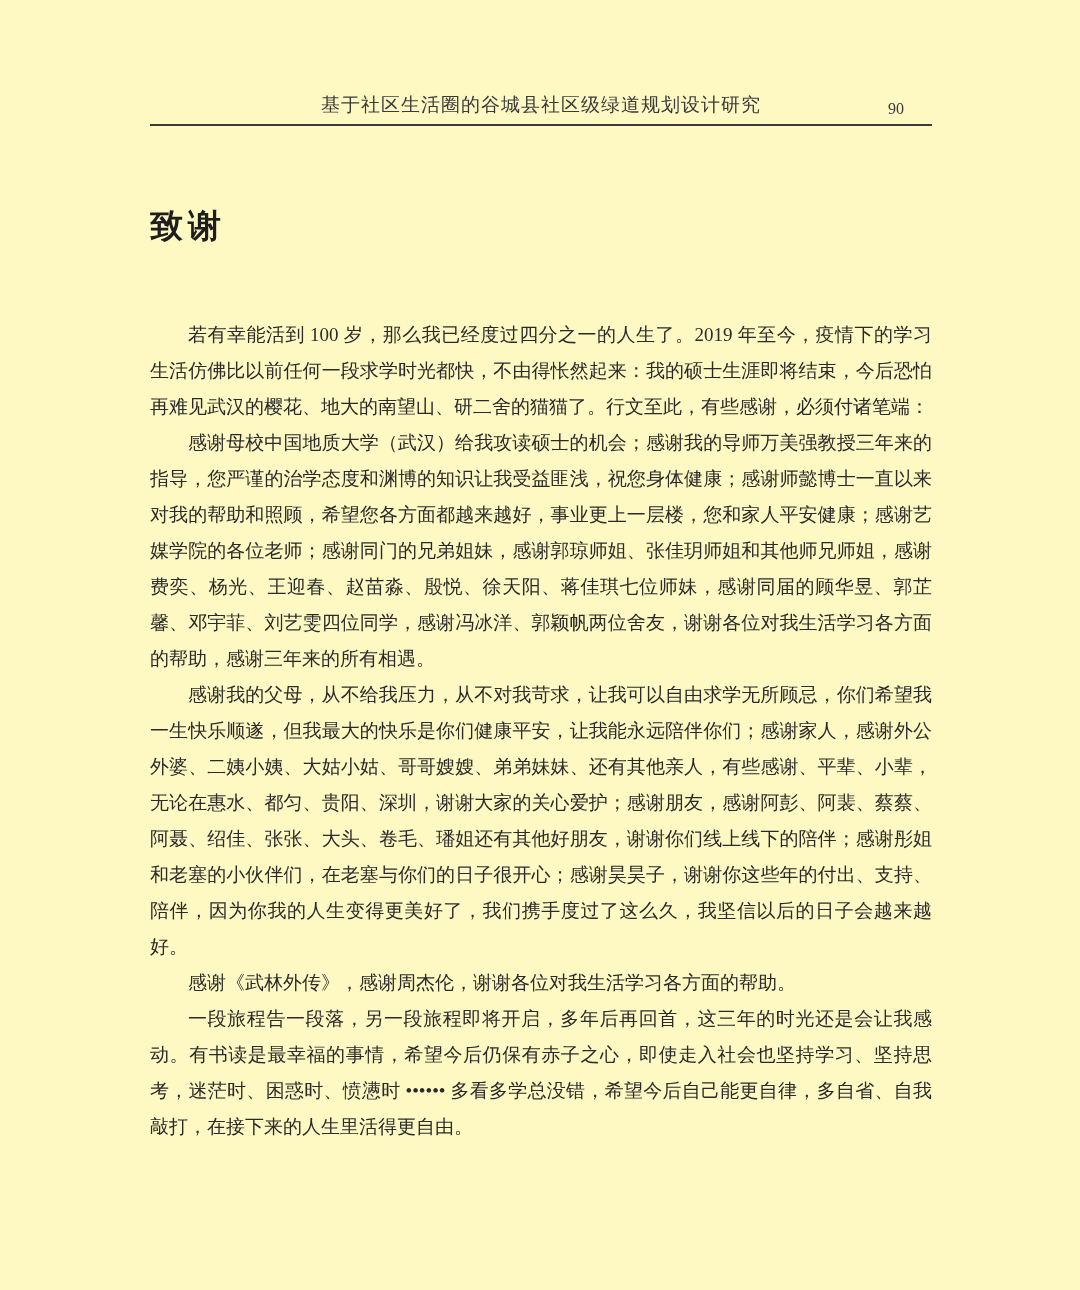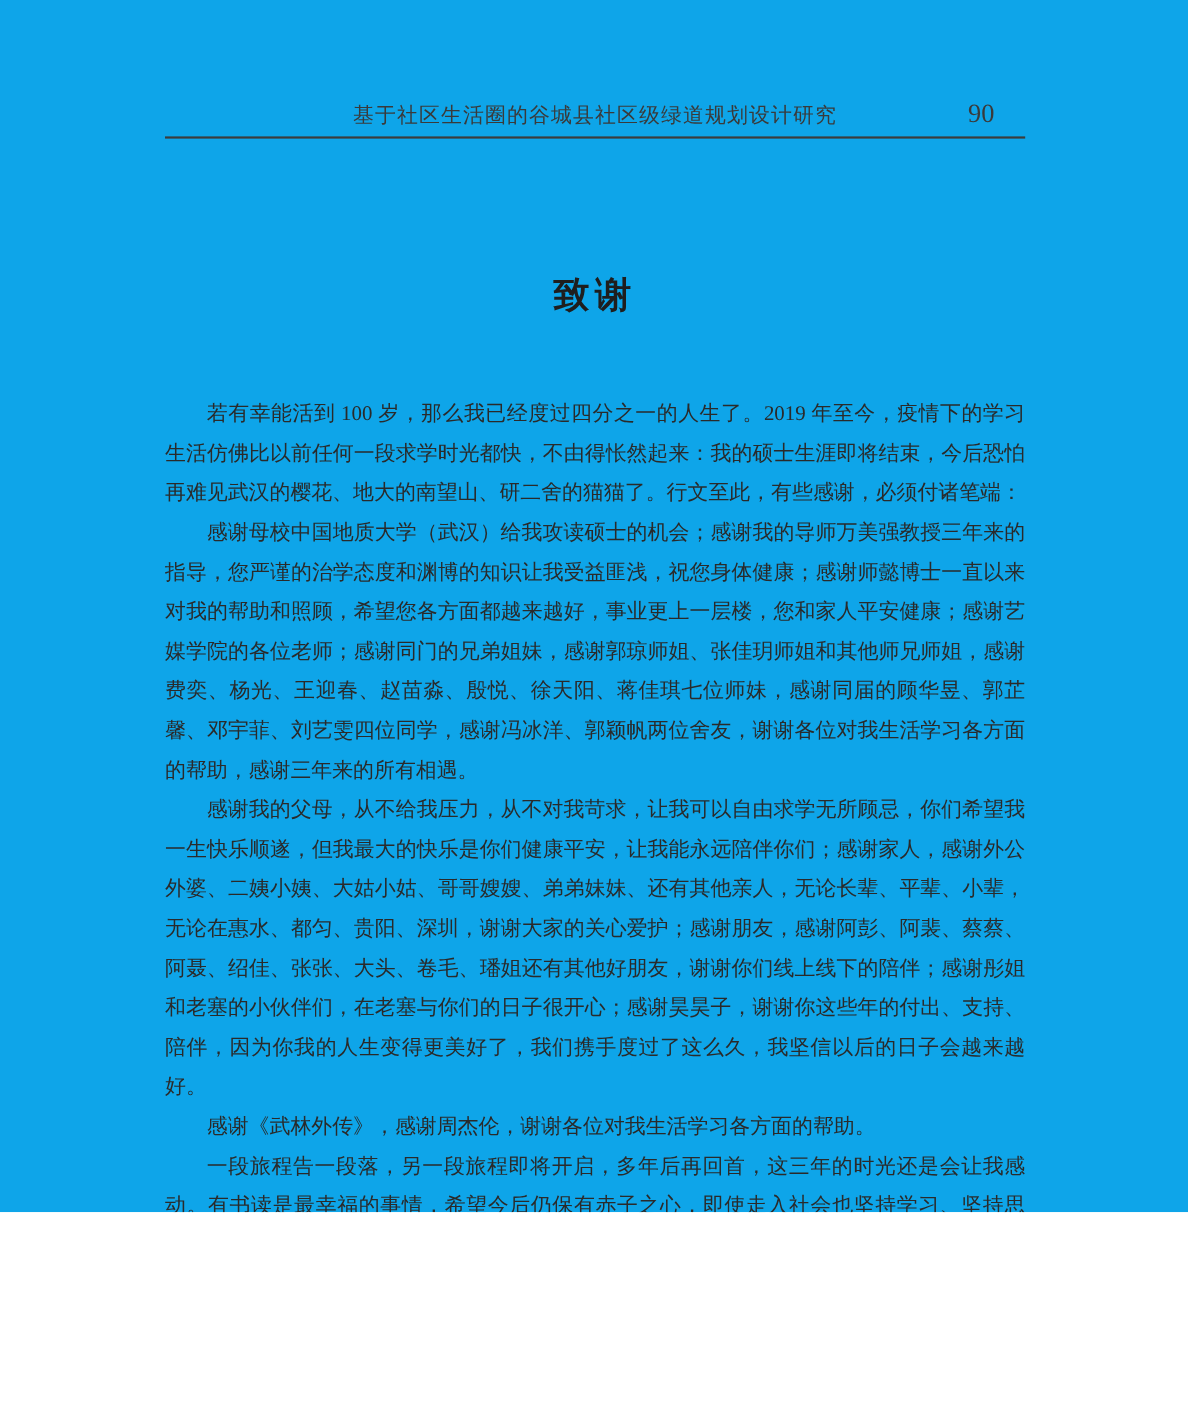--- a/index.html
+++ b/index.html
@@ -4,22 +4,22 @@
 <style>
   * { margin: 0; padding: 0; box-sizing: border-box; }
   html, body {
     width: 1080px;
     background: #ffffff;
     font-family: "Liberation Serif", "DejaVu Serif", serif;
   }
   .page {
     position: relative;
     width: 1080px;
-    height: 1102px;
-    background: #0ea5e9;
+    height: 1290px;
+    background: #fef9c3;
     color: #222222;
     overflow: hidden;
   }
   .content {
     position: absolute;
     left: 150px;
     width: 782px;
     top: 0;
   }
   .running-header {
@@ -33,32 +33,32 @@
     bottom: 6px;
     text-align: center;
     font-size: 19px;
     letter-spacing: 1px;
     color: #3a3a3a;
   }
   .page-number {
     position: absolute;
     right: 28px;
     bottom: 6px;
-    font-size: 24px;
+    font-size: 16px;
     color: #3a3a3a;
   }
   .header-rule {
     border: none;
     border-top: 2px solid #3c3c3c;
     width: 100%;
     margin: 0;
   }
   .section-title {
-    margin-top: 120px;
-    text-align: center;
+    margin-top: 78px;
+    text-align: left;
     font-size: 33px;
     font-weight: bold;
     letter-spacing: 5px;
     color: #1e1e1e;
   }
   .body-text {
     margin-top: 68px;
   }
   .body-text p {
     font-size: 19px;
@@ -79,19 +79,19 @@
       <div class="running-title">基于社区生活圈的谷城县社区级绿道规划设计研究</div>
       <div class="page-number">90</div>
     </div>
     <hr class="header-rule">
 
     <h1 class="section-title">致谢</h1>
 
     <div class="body-text">
       <p>若有幸能活到 100 岁，那么我已经度过四分之一的人生了。2019 年至今，疫情下的学习生活仿佛比以前任何一段求学时光都快，不由得怅然起来：我的硕士生涯即将结束，今后恐怕再难见武汉的樱花、地大的南望山、研二舍的猫猫了。行文至此，有些感谢，必须付诸笔端：</p>
       <p>感谢母校中国地质大学（武汉）给我攻读硕士的机会；感谢我的导师万美强教授三年来的指导，您严谨的治学态度和渊博的知识让我受益匪浅，祝您身体健康；感谢师懿博士一直以来对我的帮助和照顾，希望您各方面都越来越好，事业更上一层楼，您和家人平安健康；感谢艺媒学院的各位老师；感谢同门的兄弟姐妹，感谢郭琼师姐、张佳玥师姐和其他师兄师姐，感谢费奕、杨光、王迎春、赵苗淼、殷悦、徐天阳、蒋佳琪七位师妹，感谢同届的顾华昱、郭芷馨、邓宇菲、刘艺雯四位同学，感谢冯冰洋、郭颖帆两位舍友，谢谢各位对我生活学习各方面的帮助，感谢三年来的所有相遇。</p>
-      <p>感谢我的父母，从不给我压力，从不对我苛求，让我可以自由求学无所顾忌，你们希望我一生快乐顺遂，但我最大的快乐是你们健康平安，让我能永远陪伴你们；感谢家人，感谢外公外婆、二姨小姨、大姑小姑、哥哥嫂嫂、弟弟妹妹、还有其他亲人，无论长辈、平辈、小辈，无论在惠水、都匀、贵阳、深圳，谢谢大家的关心爱护；感谢朋友，感谢阿彭、阿裴、蔡蔡、阿聂、绍佳、张张、大头、卷毛、璠姐还有其他好朋友，谢谢你们线上线下的陪伴；感谢彤姐和老塞的小伙伴们，在老塞与你们的日子很开心；感谢昊昊子，谢谢你这些年的付出、支持、陪伴，因为你我的人生变得更美好了，我们携手度过了这么久，我坚信以后的日子会越来越好。</p>
+      <p>感谢我的父母，从不给我压力，从不对我苛求，让我可以自由求学无所顾忌，你们希望我一生快乐顺遂，但我最大的快乐是你们健康平安，让我能永远陪伴你们；感谢家人，感谢外公外婆、二姨小姨、大姑小姑、哥哥嫂嫂、弟弟妹妹、还有其他亲人，有些感谢、平辈、小辈，无论在惠水、都匀、贵阳、深圳，谢谢大家的关心爱护；感谢朋友，感谢阿彭、阿裴、蔡蔡、阿聂、绍佳、张张、大头、卷毛、璠姐还有其他好朋友，谢谢你们线上线下的陪伴；感谢彤姐和老塞的小伙伴们，在老塞与你们的日子很开心；感谢昊昊子，谢谢你这些年的付出、支持、陪伴，因为你我的人生变得更美好了，我们携手度过了这么久，我坚信以后的日子会越来越好。</p>
       <p>感谢《武林外传》，感谢周杰伦，谢谢各位对我生活学习各方面的帮助。</p>
       <p>一段旅程告一段落，另一段旅程即将开启，多年后再回首，这三年的时光还是会让我感动。有书读是最幸福的事情，希望今后仍保有赤子之心，即使走入社会也坚持学习、坚持思考，迷茫时、困惑时、愤懑时 •••••• 多看多学总没错，希望今后自己能更自律，多自省、自我敲打，在接下来的人生里活得更自由。</p>
     </div>
 
   </div>
 </div>
 
 </body></html>

